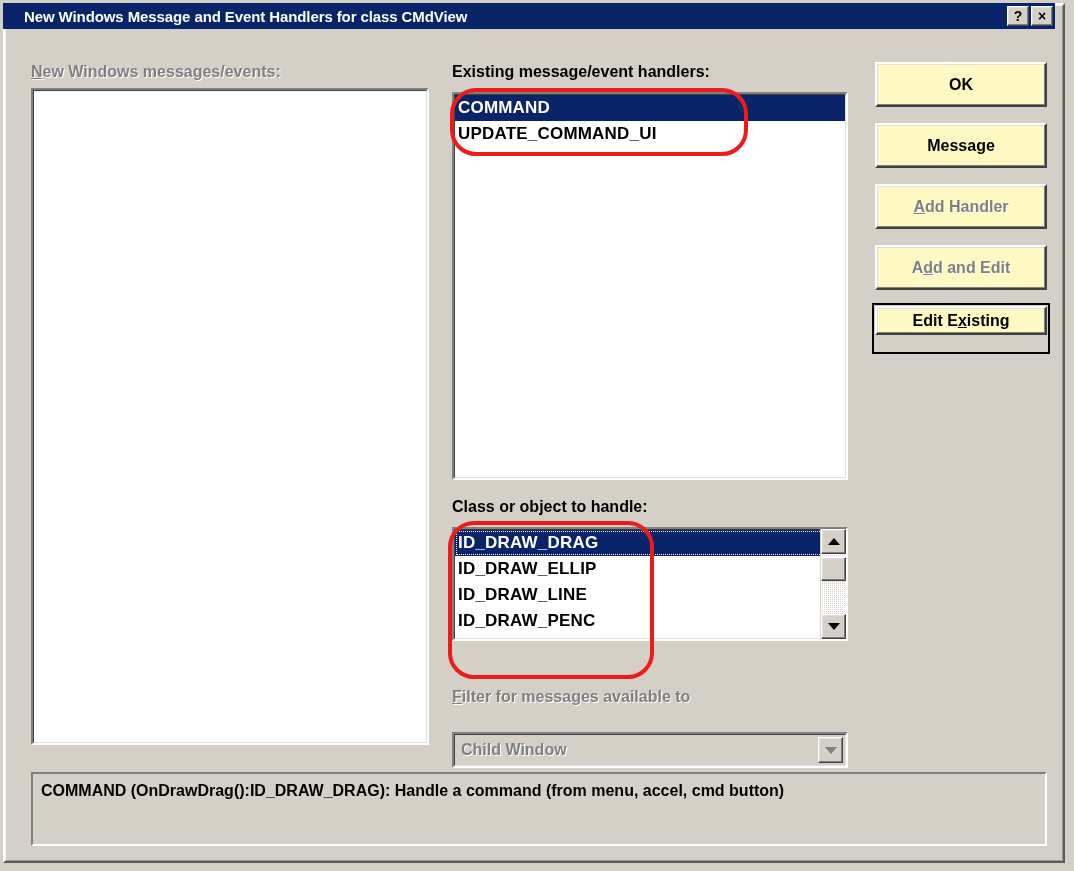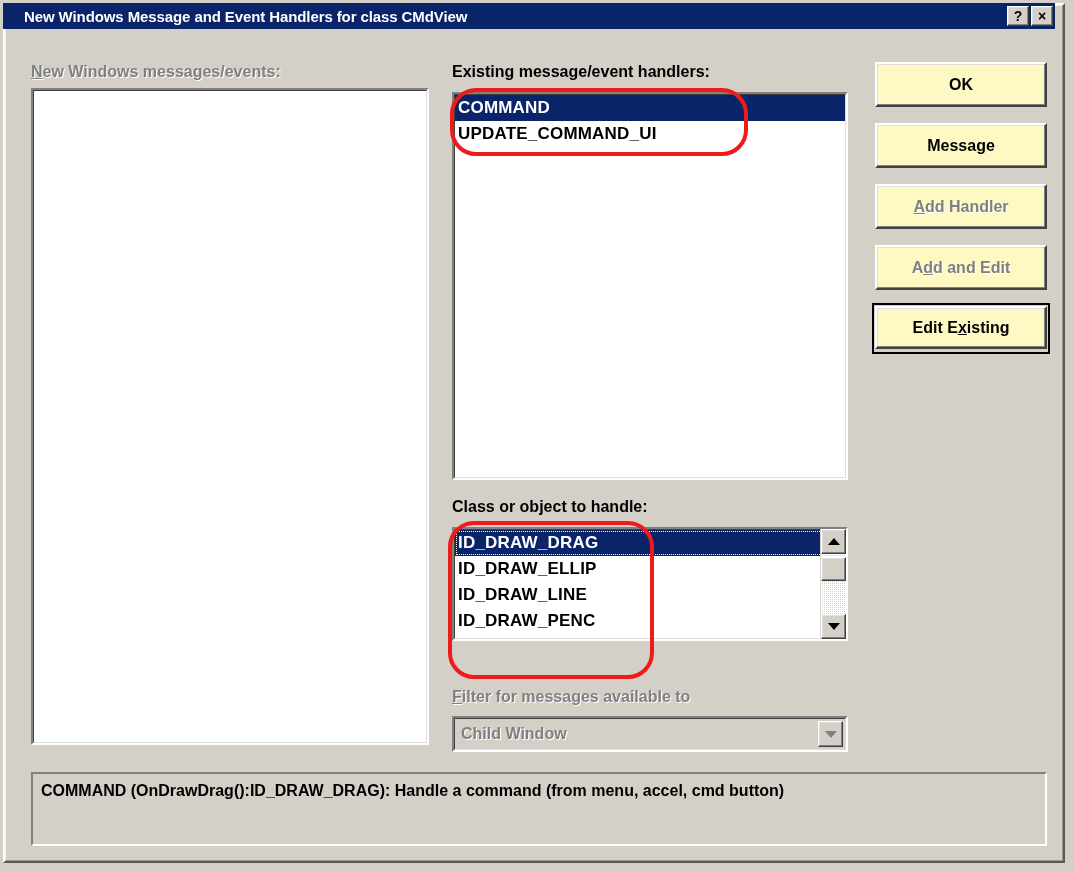--- a/index.html
+++ b/index.html
@@ -244,20 +244,21 @@
   .combo {
     position: absolute;
     background: #d4d0c8;
     border-top: 2px solid #808080;
     border-left: 2px solid #808080;
     border-right: 2px solid #ffffff;
     border-bottom: 2px solid #ffffff;
     box-sizing: border-box;
     display: flex;
     align-items: center;
+    margin-top: 16px;
   }
   .combo-inner {
     position: absolute;
     left: 0; top: 0; right: 0; bottom: 0;
     border-top: 1px solid #404040;
     border-left: 1px solid #404040;
     border-right: 1px solid #dfdfdf;
     border-bottom: 1px solid #dfdfdf;
     box-sizing: border-box;
     pointer-events: none;
@@ -401,21 +402,21 @@
   </div>
 
   <div class="btn disabled" style="left:875px; top:184px; width:172px; height:45px;">
     <span><u>A</u><span>dd Handler</span></span>
   </div>
 
   <div class="btn disabled" style="left:875px; top:245px; width:172px; height:45px;">
     <span><span>A</span><u>d</u><span>d and Edit</span></span>
   </div>
 
-  <div class="btn" style="left:875px; top:306px; width:172px; height:43px;">
+  <div class="btn" style="left:875px; top:306px; width:172px; height:29px;">
     <span><span>Edit E</span><u>x</u><span>isting</span></span>
   </div>
   <div class="btn-default-frame" style="left:872px; top:303px; width:178px; height:51px;"></div>
 
   <div class="descbox" style="left:31px; top:772px; width:1016px; height:74px;">
     <div class="desc-text">COMMAND (OnDrawDrag():ID_DRAW_DRAG):  Handle a command (from menu, accel, cmd button)</div>
   </div>
 
   <div class="annot" style="left:450px; top:88px; width:298px; height:68px;"></div>
   <div class="annot" style="left:448px; top:521px; width:206px; height:158px;"></div>

